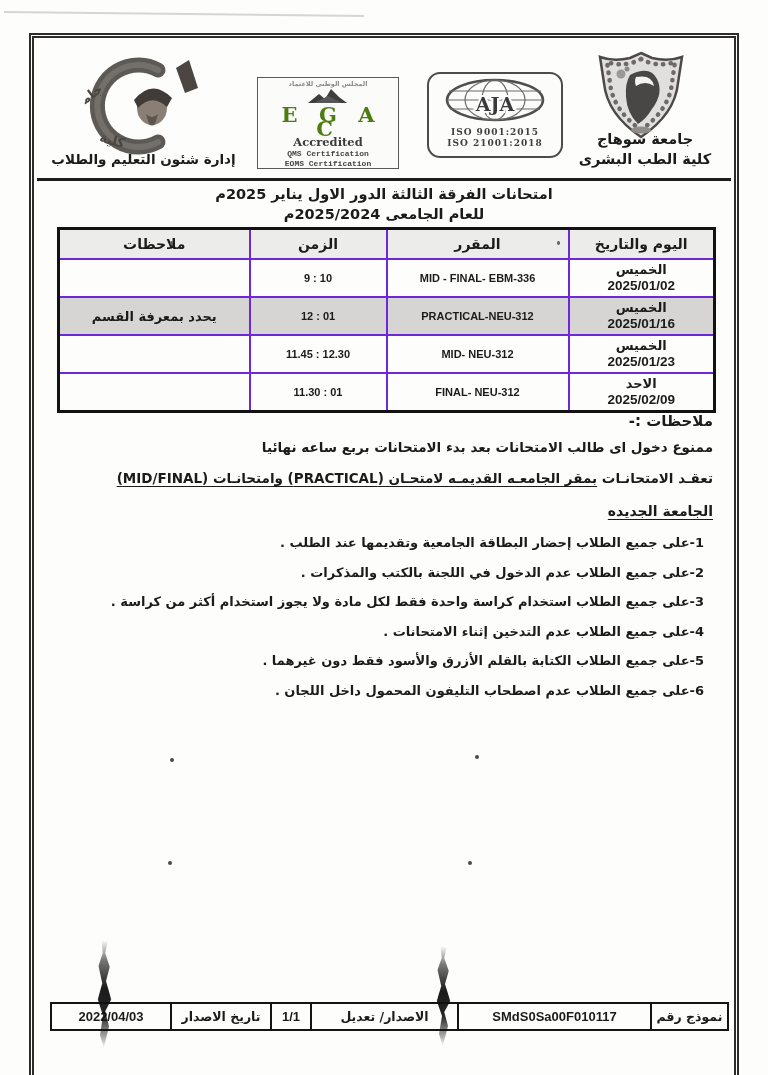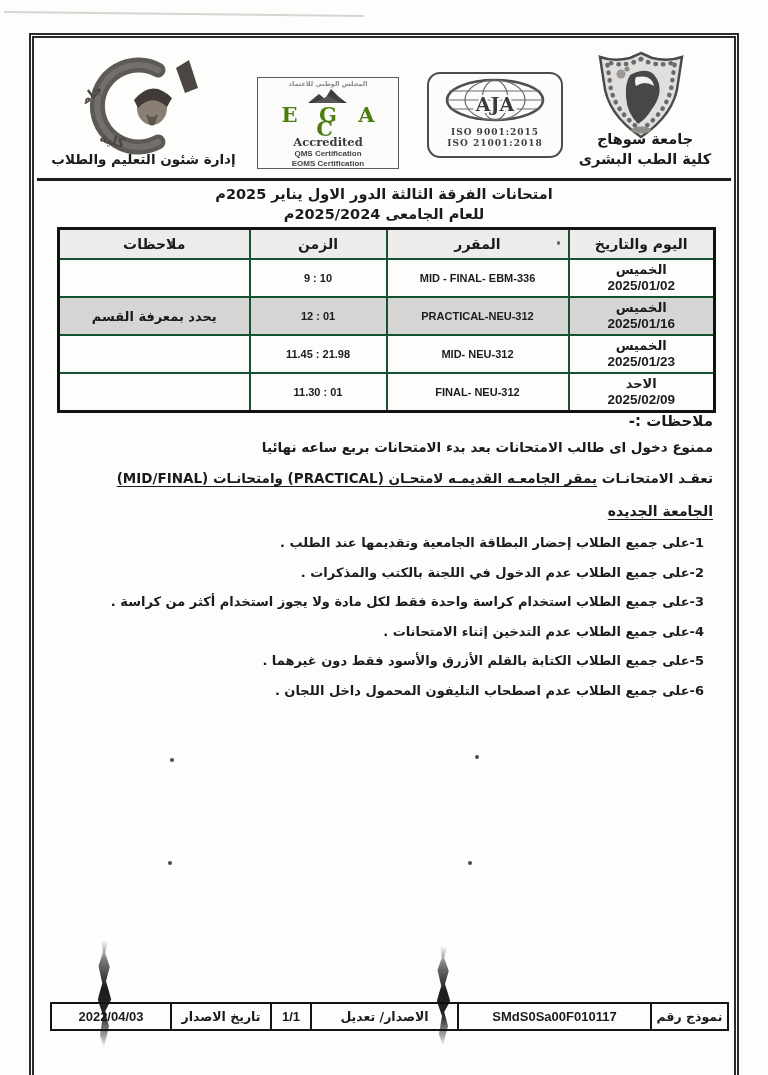--- a/index.html
+++ b/index.html
@@ -15,36 +15,36 @@
     border:5px double #2e2c2a; background:transparent;
   }
   .scan-top-line{position:absolute; left:4px; top:13px; width:360px; height:2px; background:#d7d5d2; transform:rotate(.6deg);}
 
   
   .admin-label{left:36px; top:151px; width:215px; text-align:center; font-weight:bold; font-size:13.5px; direction:rtl;}
   .egac-box{left:257px; top:77px; width:140px; height:90px; border:1.5px solid #5a5a5a; background:#fbfbfa; text-align:center; overflow:hidden;}
   .egac-arc{font-size:6.5px; color:#8a8a8a; font-weight:bold; margin-top:2px; direction:rtl;}
   .egac-name{font-family:"DejaVu Serif", serif; font-weight:bold; font-size:21px; letter-spacing:7px; color:#4d7c0f; line-height:14px; text-indent:7px;}
   .egac-accred{font-family:"DejaVu Serif", serif; font-weight:bold; font-size:11.5px; color:#3c3c3c; line-height:13px;}
-  .egac-line{font-family:Liberation Sans, sans-serif; font-weight:bold; font-size:8px; color:#444; line-height:9.5px;}
+  .egac-line{font-family:Liberation Mono, monospace; font-weight:bold; font-size:8px; color:#444; line-height:9.5px;}
   .aja-box{left:427px; top:72px; width:132px; height:82px; border:2px solid #4c4c4c; border-radius:13px; background:#fcfcfb; text-align:center;}
   .aja-iso{font-family:"DejaVu Serif", serif; font-weight:bold; font-size:9px; color:#3f3f3f; line-height:11px; letter-spacing:1px;}
   .univ-name{left:572px; top:129px; width:146px; text-align:center; direction:rtl; font-weight:bold; font-size:14.5px; line-height:20px;}
 
   .divider{left:37px; top:178px; width:694px; height:3px; background:#1d1d1d;}
 
   .title-block{left:184px; top:185px; width:400px; text-align:center; direction:rtl; font-weight:bold; font-size:14.5px; line-height:19.5px;}
 
   
   table.exams{
     position:absolute; left:57px; top:227px; width:656px;
     border-collapse:collapse; direction:rtl; table-layout:fixed;
     border:3px solid #121212;
   }
-  table.exams td,table.exams th{border:2px solid #14532d; text-align:center; vertical-align:middle; padding:0;margin-top:8px;}
+  table.exams td,table.exams th{border:2px solid #6d28d9; text-align:center; vertical-align:middle; padding:0;margin-top:8px;}
   table.exams th{height:28px; background:#ececea; font-size:14px; font-weight:bold;}
   table.exams td{height:36px; font-weight:bold;}
   .day-name{font-size:13px; line-height:16px; direction:rtl;}
   .day-date{font-size:13.5px; line-height:16px; direction:ltr; font-family:"Liberation Sans", sans-serif;}
   .cell-course,.cell-time{direction:ltr; font-family:"Liberation Sans", sans-serif; font-size:11px;}
   .cell-note{font-size:13px; direction:rtl;}
   .hdr-speck{width:3px;height:4px;background:#5f5f5f;border-radius:50%;}
 
   
   .rtl-line{direction:rtl; font-weight:bold; white-space:nowrap;}
@@ -183,21 +183,21 @@
       <td class="cell-course">PRACTICAL-NEU-312</td>
       <td class="cell-time">12 : 01</td>
       <td class="cell-note">يحدد بمعرفة القسم</td>
     </tr>
     <tr>
       <td>
         <div class="day-name">الخميس</div>
         <div class="day-date">2025/01/23</div>
       </td>
       <td class="cell-course">MID- NEU-312</td>
-      <td class="cell-time">11.45 : 21.98</td>
+      <td class="cell-time">11.45 : 12.30</td>
       <td class="cell-note"></td>
     </tr>
     <tr>
       <td>
         <div class="day-name">الاحد</div>
         <div class="day-date">2025/02/09</div>
       </td>
       <td class="cell-course">FINAL- NEU-312</td>
       <td class="cell-time">11.30 : 01</td>
       <td class="cell-note"></td>

